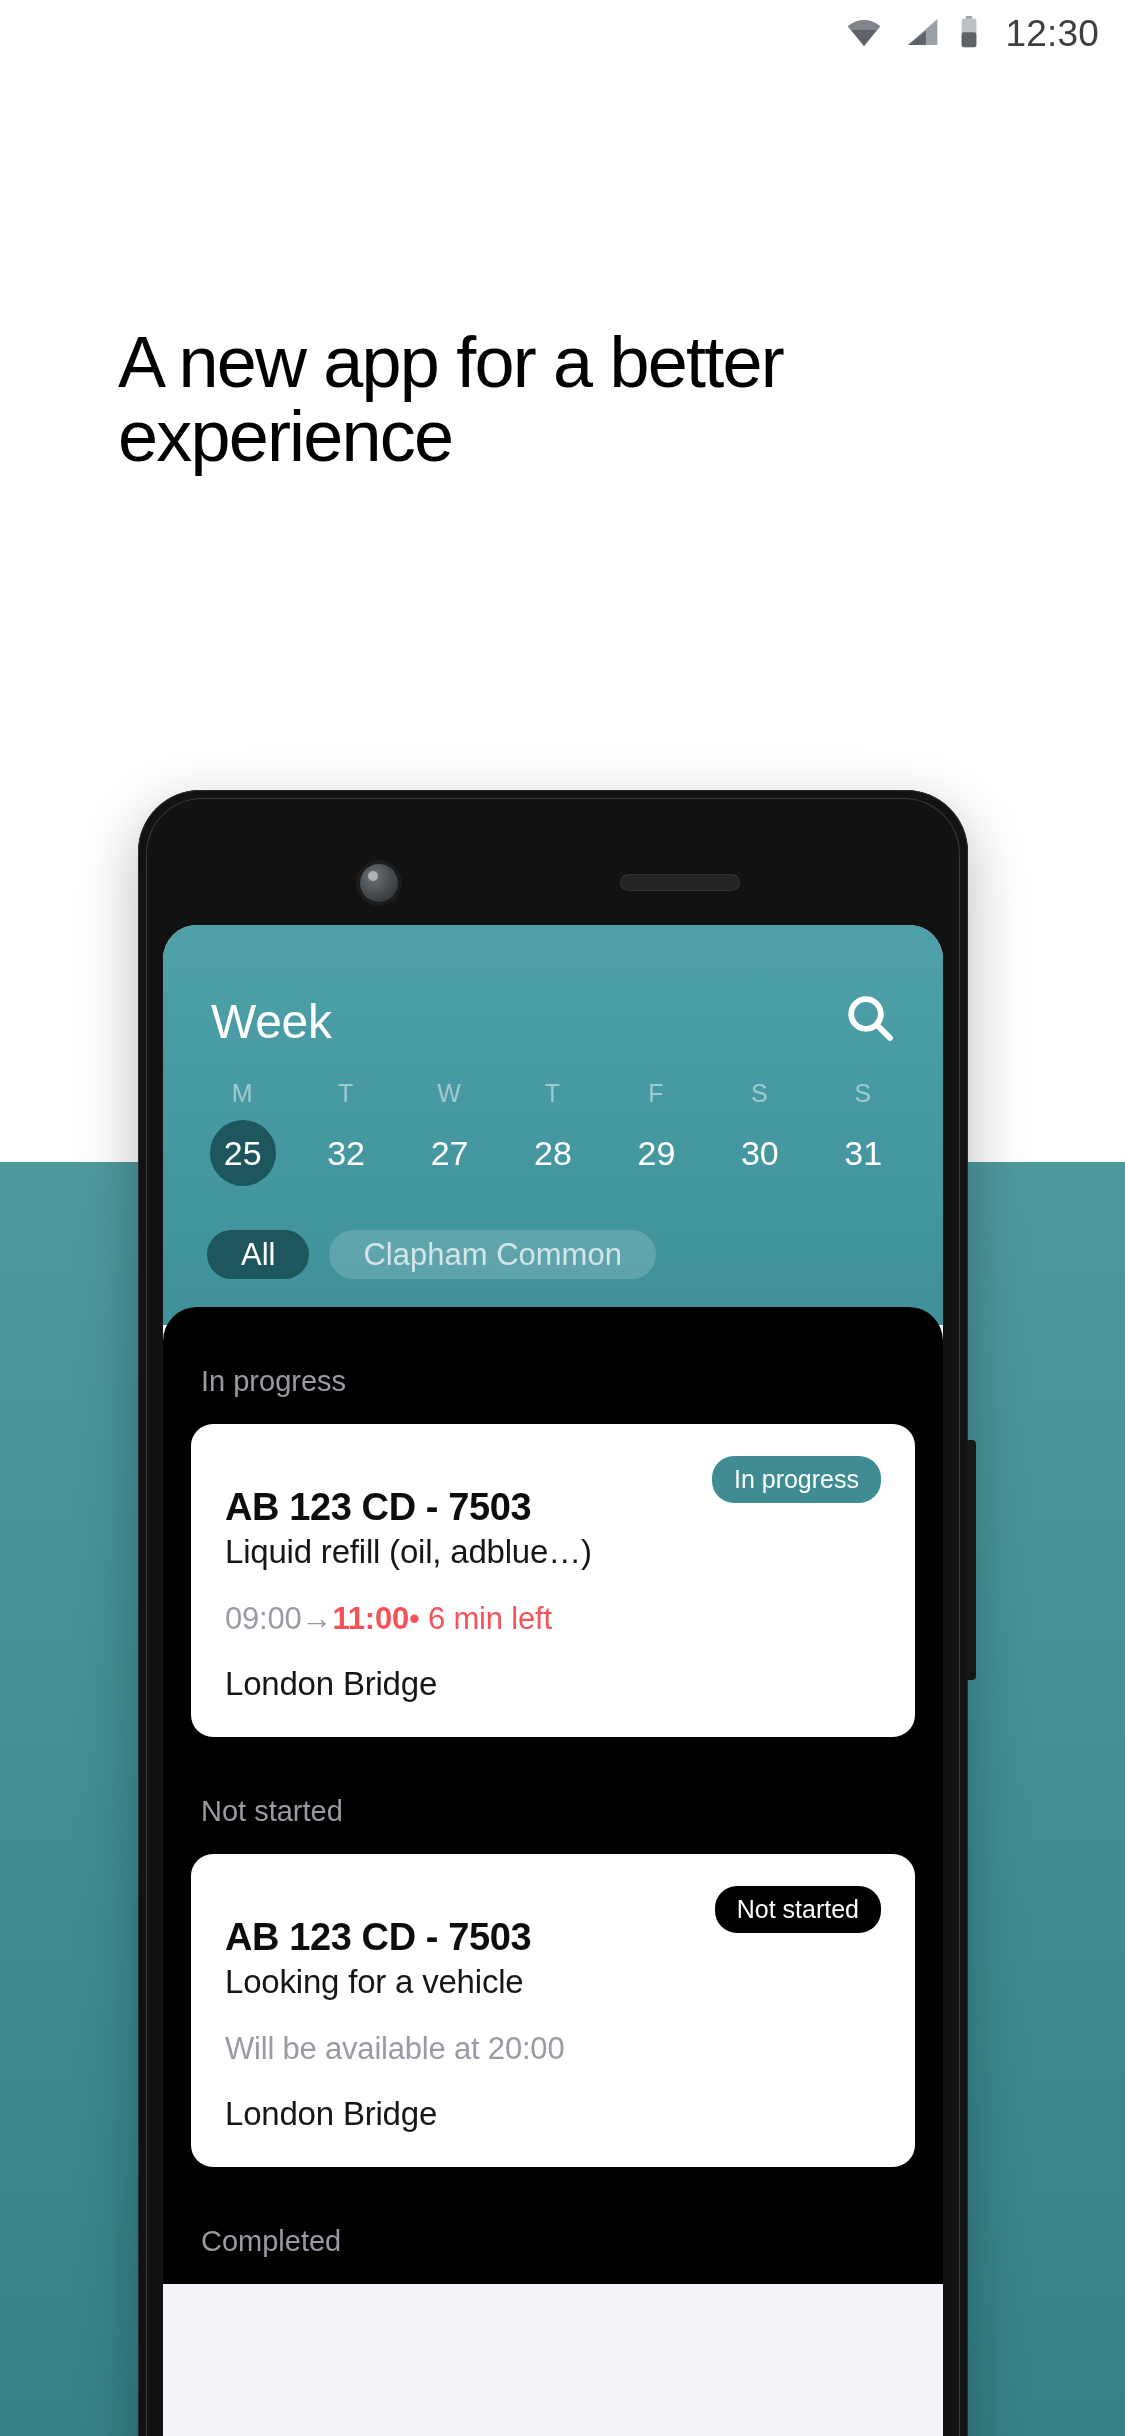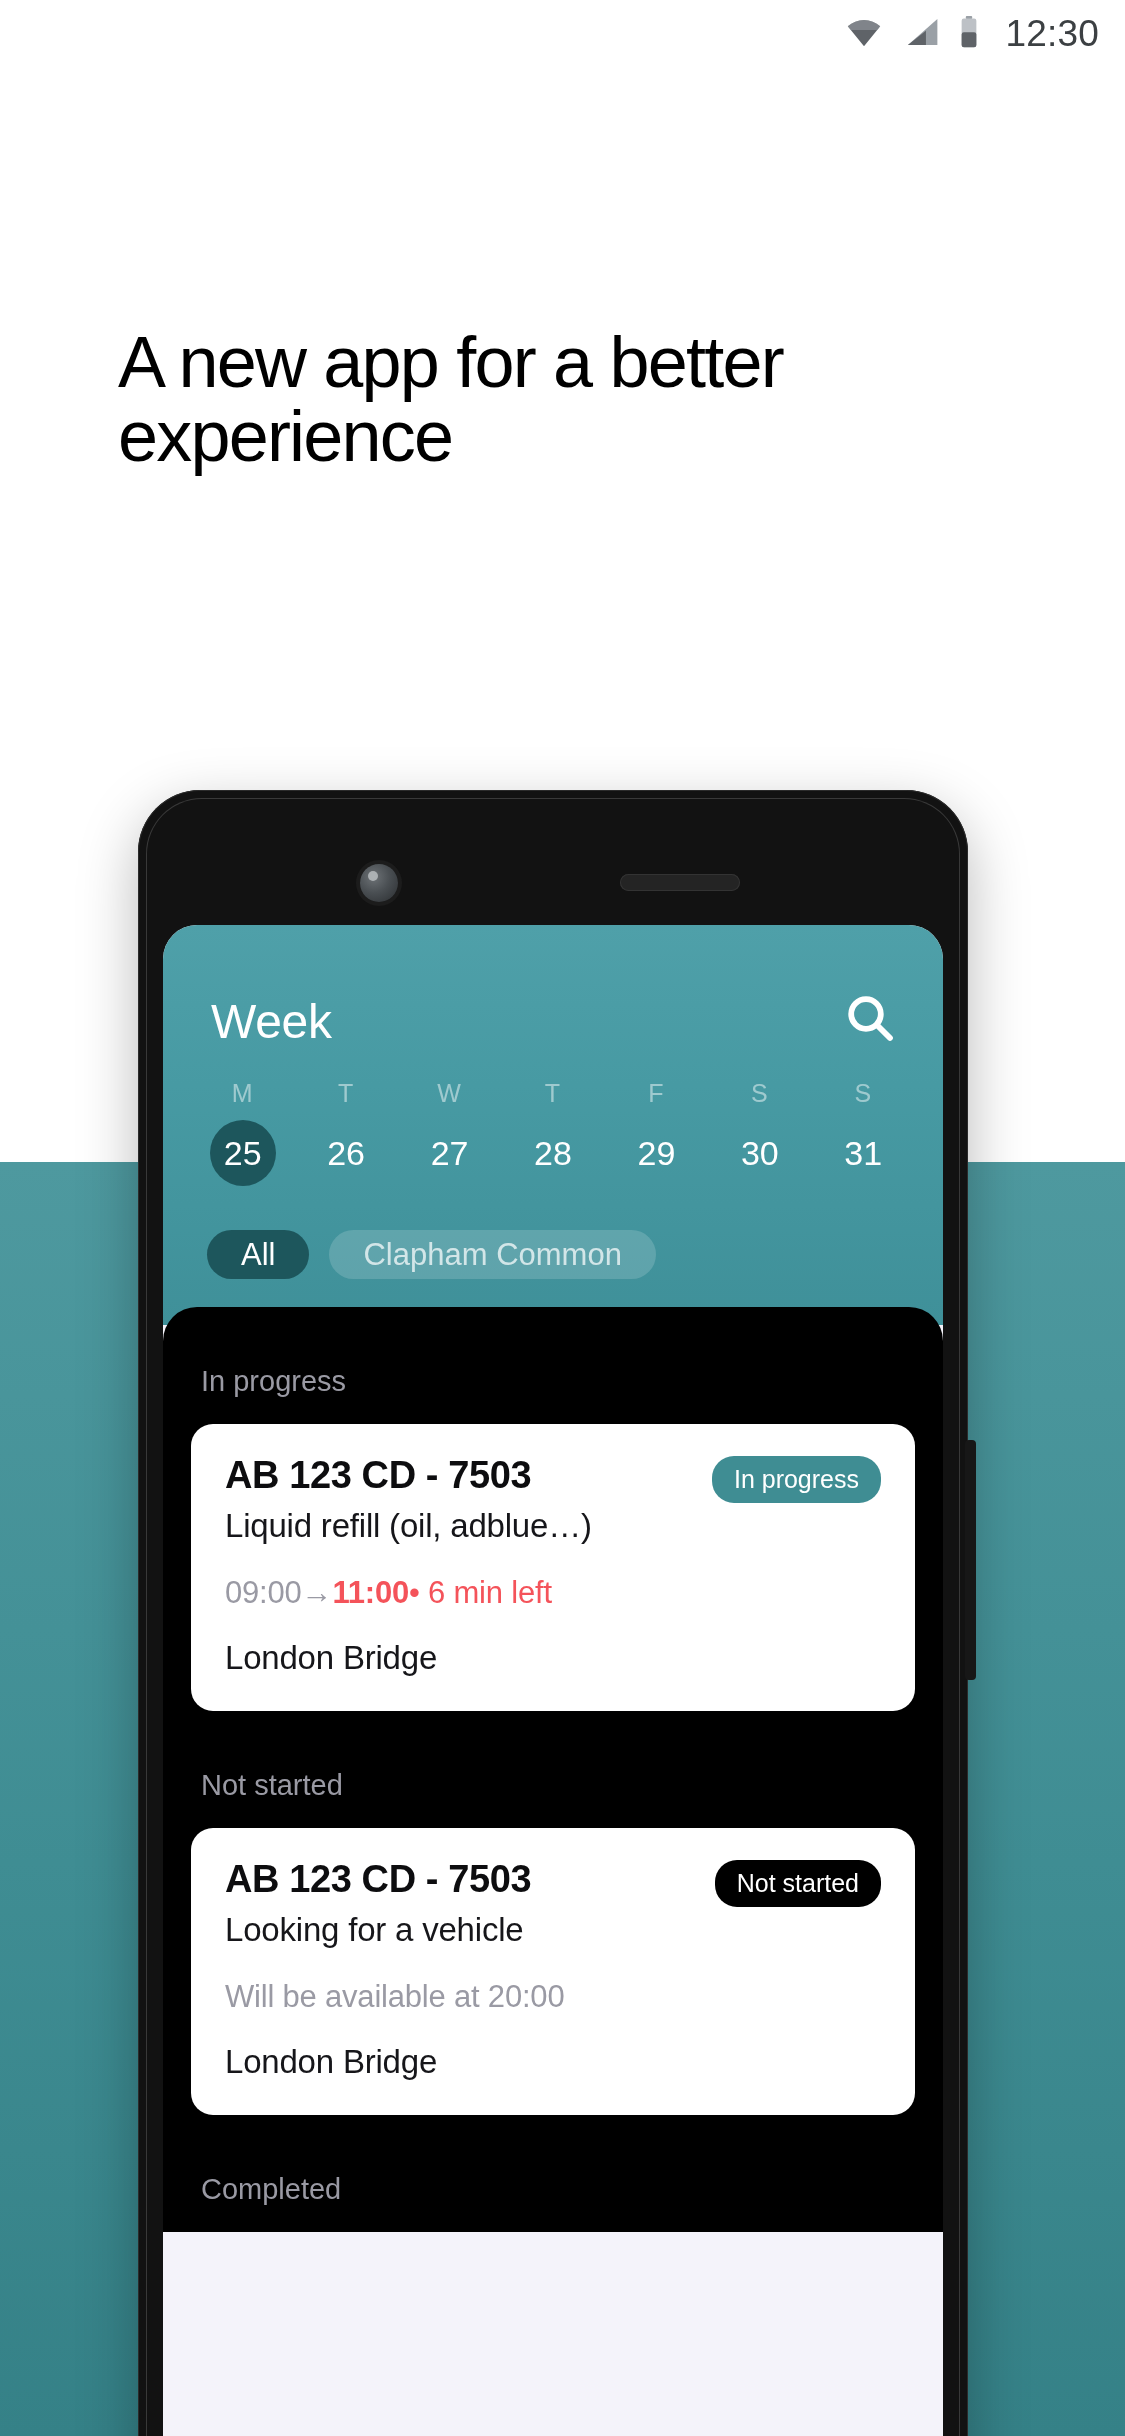--- a/index.html
+++ b/index.html
@@ -244,20 +244,21 @@
     display: flex;
     align-items: flex-start;
     justify-content: space-between;
     gap: 16px;
   }
   .plate {
     font-size: 38px;
     font-weight: bold;
     color: #0d0d0f;
     letter-spacing: -0.4px;
+    margin-top: 32px;
   }
   .badge {
     flex: 0 0 auto;
     border-radius: 22px;
     padding: 9px 22px;
     font-size: 25px;
     color: #ffffff;
     white-space: nowrap;
     margin-top: 2px;
   }
@@ -343,21 +344,21 @@
           </div>
         </div>
 
         <div class="week-strip">
           <div class="day-col">
             <div class="day-letter">M</div>
             <div class="day-num selected">25</div>
           </div>
           <div class="day-col">
             <div class="day-letter">T</div>
-            <div class="day-num">26</div>
+            <div class="day-num">32</div>
           </div>
           <div class="day-col">
             <div class="day-letter">W</div>
             <div class="day-num">27</div>
           </div>
           <div class="day-col">
             <div class="day-letter">T</div>
             <div class="day-num">28</div>
           </div>
           <div class="day-col">

